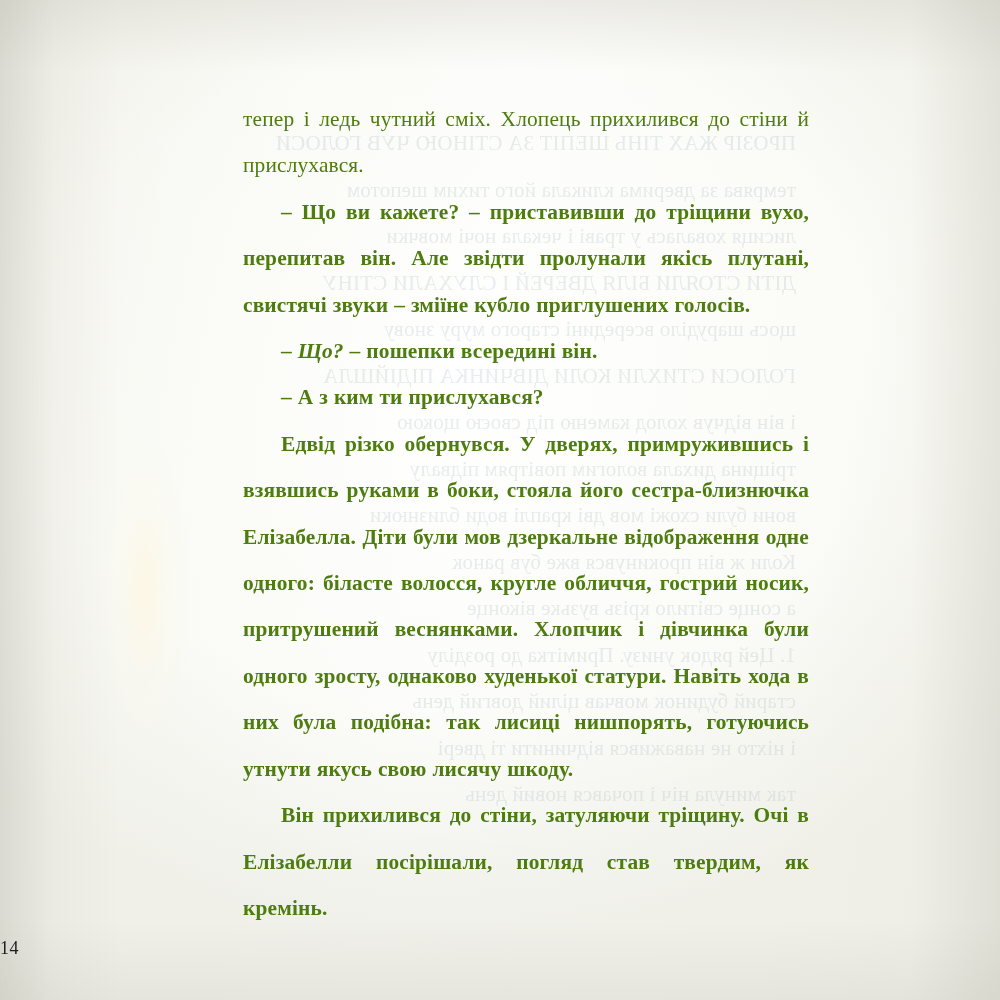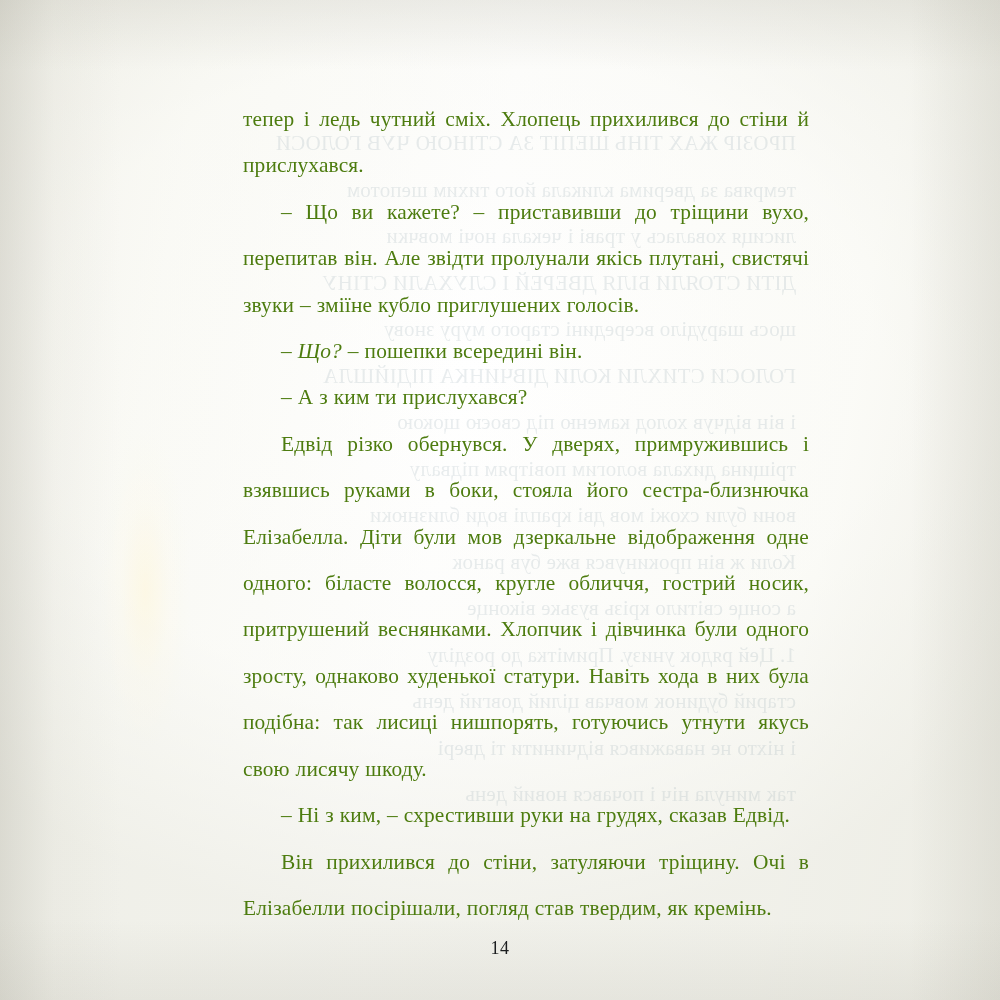--- a/index.html
+++ b/index.html
@@ -99,31 +99,31 @@
     font-size: 21.4px;
     line-height: 46.4px;
     text-align: justify;
     text-justify: inter-word;
     letter-spacing: 0.15px;
     word-spacing: 0.4px;
     -webkit-font-smoothing: antialiased;
   }
   .para.indent {
     text-indent: 38px;
+    font-weight: bold;
   }
   .para .em {
     font-style: italic;
   }
 
   .folio {
     position: absolute;
     left: 0;
     top: 938px;
     width: 1000px;
-    text-align: center;
     color: #1b1d1f;
     font-size: 18px;
     letter-spacing: 0.5px;
   }
 </style>
 </head>
 <body>
 
 <div class="page">
 
@@ -165,23 +165,20 @@
     </p>
 
     <p class="para indent">
       <span>– А з ким ти прислухався?</span>
     </p>
 
     <p class="para indent">
       <span>Едвід різко обернувся. У дверях, примружившись і взявшись руками в боки, стояла його сестра-близнючка Елізабелла. Діти були мов дзеркальне відображення одне одного: біласте волосся, кругле обличчя, гострий носик, притрушений веснянками. Хлопчик і дівчинка були одного зросту, однаково худенької статури. Навіть хода в них була подібна: так лисиці нишпорять, готуючись утнути якусь свою лисячу шкоду.</span>
     </p>
 
-    <p class="para indent">
-      <span>– Ні з ким, – схрестивши руки на грудях, сказав Едвід.</span>
-    </p>
 
     <p class="para indent">
       <span>Він прихилився до стіни, затуляючи тріщину. Очі в Елізабелли посірішали, погляд став твердим, як кремінь.</span>
     </p>
 
   </div>
 
   <div class="folio">14</div>
 
 </div>

